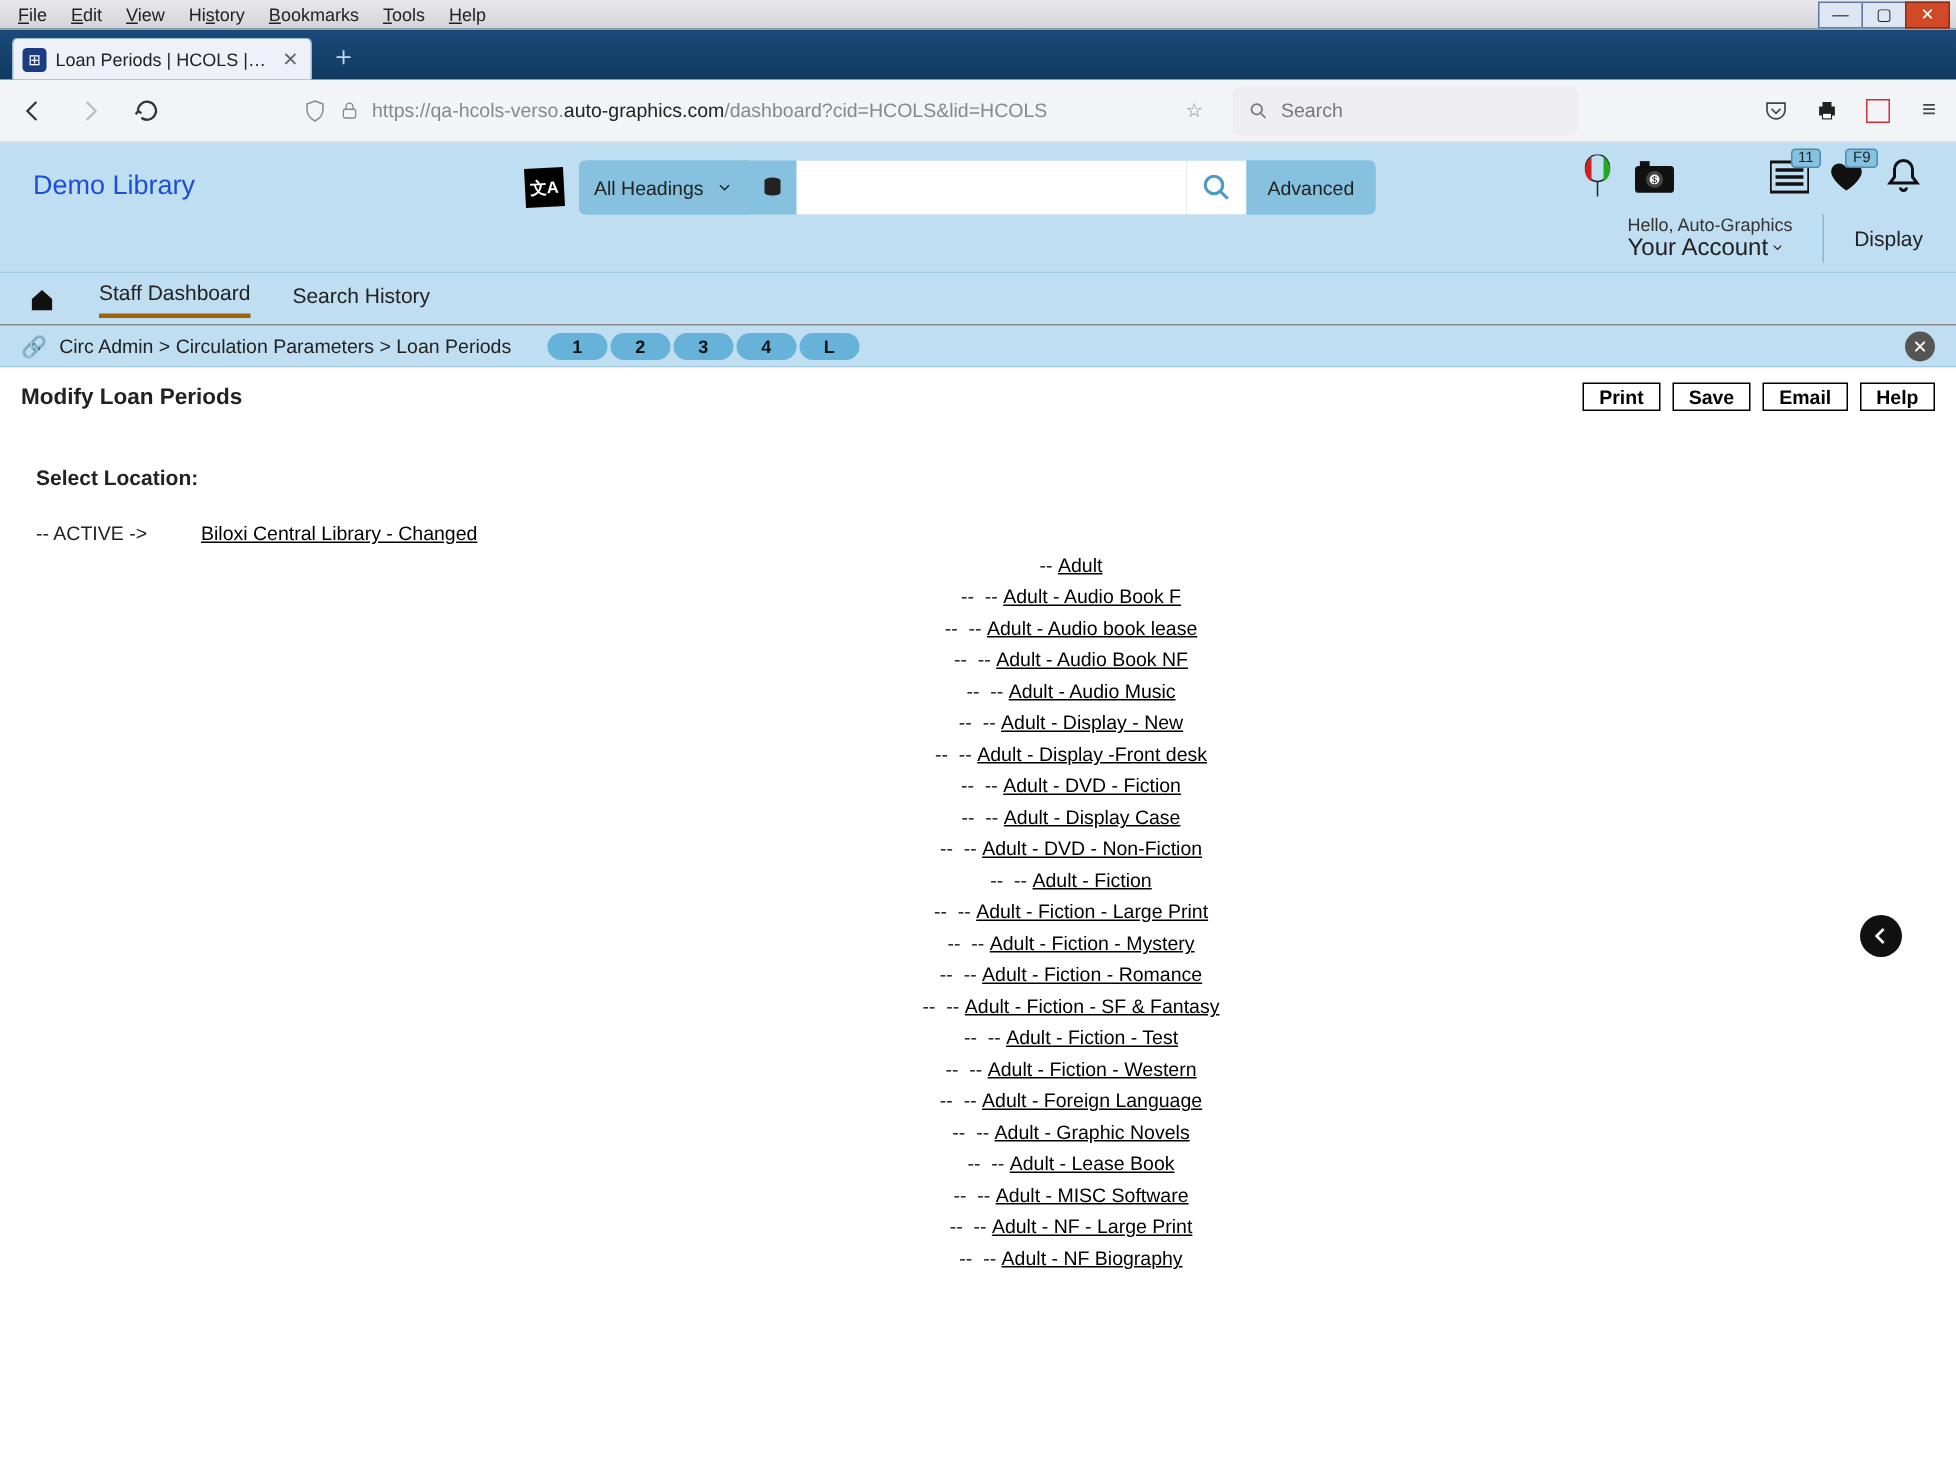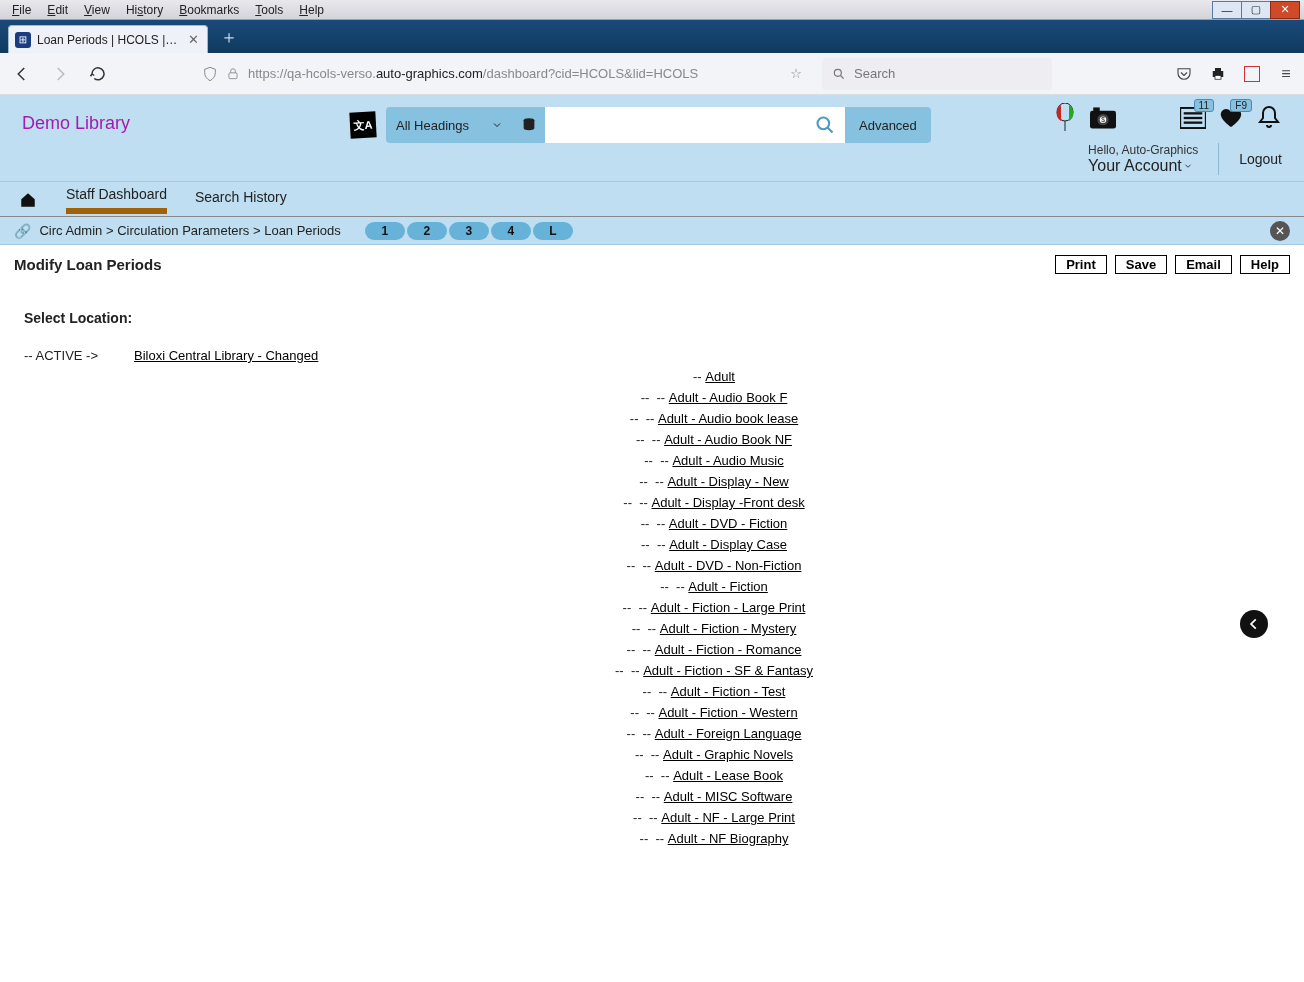--- a/index.html
+++ b/index.html
@@ -110,27 +110,27 @@
 
 .appwrap { background:#fff; height: calc(982px - 20px - 33px - 42px); overflow:hidden;}
 .apphdr {
   background:#bfdef1;
   height: 86px;
   position:relative;
   display:flex;
   align-items:center;
   padding: 0 22px;
 }
-.library-name { font-size:18px; color:#a21caf; margin-top:-30px;}
+.library-name { font-size:18px; color:#1d4ed8; margin-top:-30px;}
 .searchcluster {
   position:absolute; left:350px; top:12px; display:flex; align-items:center; gap:10px;
 }
 .langicon {width:26px;height:26px;background:#000;display:flex;align-items:center;justify-content:center;color:#fff;font-size:11px;font-weight:bold;transform:rotate(-3deg);}
 .selectwrap {
-  background:#86c1df; height:36px; border-radius:4px 0 0 4px; display:flex;align-items:center; padding:0 10px; gap:22px;
+  background:#86c1df; height:36px; border-radius:4px 0 0 4px; display:flex;align-items:center; padding:0 10px; gap:8px;
 }
 .dbicon { color:#333;}
 .searchinput {
   width:260px;height:36px;background:#fff;border:none;border-radius:0; padding:0 10px;
 }
 .searchbtn { height:36px; width:40px; background:#fff; display:flex;align-items:center;justify-content:center; color:#4a9ac4; font-size:18px;}
 .advbtn { height:36px; background:#86c1df; border-radius:0 4px 4px 0; padding:0 14px; display:flex;align-items:center; color:#222;}
 .headright { position:absolute; right:22px; top:10px; display:flex; align-items:center; gap:12px;}
 .listicon { position:relative;}
 .listicon .badge { position:absolute; top:-6px; right:-8px; background:#86c1df; color:#222; font-size:10px; padding:0 4px; border-radius:3px;border:1px solid #4a8ab5;}
@@ -147,21 +147,21 @@
 .navbar2 {
   background:#bfdef1; height:36px;border-top:1px solid #a3c9e0;
   display:flex;align-items:center;padding:0 18px;gap:28px;
   position:relative;
 }
 .navbar2::after {
   content:""; position:absolute; left:0; right:0; bottom:0; height:1px; background:#888;
 }
 .navbar2 .home { font-size:18px;color:#222;}
 .navbar2 .navlink { color:#222;font-size:14px; padding-bottom:6px;}
-.navbar2 .navlink.active { border-bottom:6px solid #a16207; font-weight:normal;}
+.navbar2 .navlink.active { border-bottom:3px solid #a16207; font-weight:normal;}
 
 .bcrow {
   background:#bfdef1; height:28px; display:flex;align-items:center; padding:0 14px; gap:8px;
   border-bottom:1px solid #a3c9e0;
 }
 .bcrow .linkic { font-size:14px;color:#222;}
 .bcrow .bctext { color:#222;}
 .bcrow .pagelinks { display:flex; gap:2px; margin-left:16px;}
 .bcrow .pg {
   background:#67b2d8; width:40px; height:18px; border-radius:10px; display:flex;align-items:center;justify-content:center;font-weight:bold;font-size:12px;color:#111;
@@ -347,21 +347,21 @@
   </div>
 
   <div class="accountrow">
     <div>
       <div class="hello">Hello, Auto-Graphics</div>
       <div class="acct"><span>Your Account</span><svg style="display:inline;" width="12" height="10" viewBox="0 0 24 24">
               <path d="M6 9l6 6 6-6" stroke="#222" stroke-width="2" fill="none"></path>
             </svg></div>
     </div>
     <div class="sep"></div>
-    <div>Logout</div>
+    <div>Display</div>
   </div>
 </div>
 
 <div class="navbar2">
   <div class="home">
     <svg width="20" height="18" viewBox="0 0 24 24">
           <path d="M3 11l9-8 9 8v10H3z" fill="#111"></path>
         </svg>
   </div>
   <div class="navlink active">Staff Dashboard</div>

